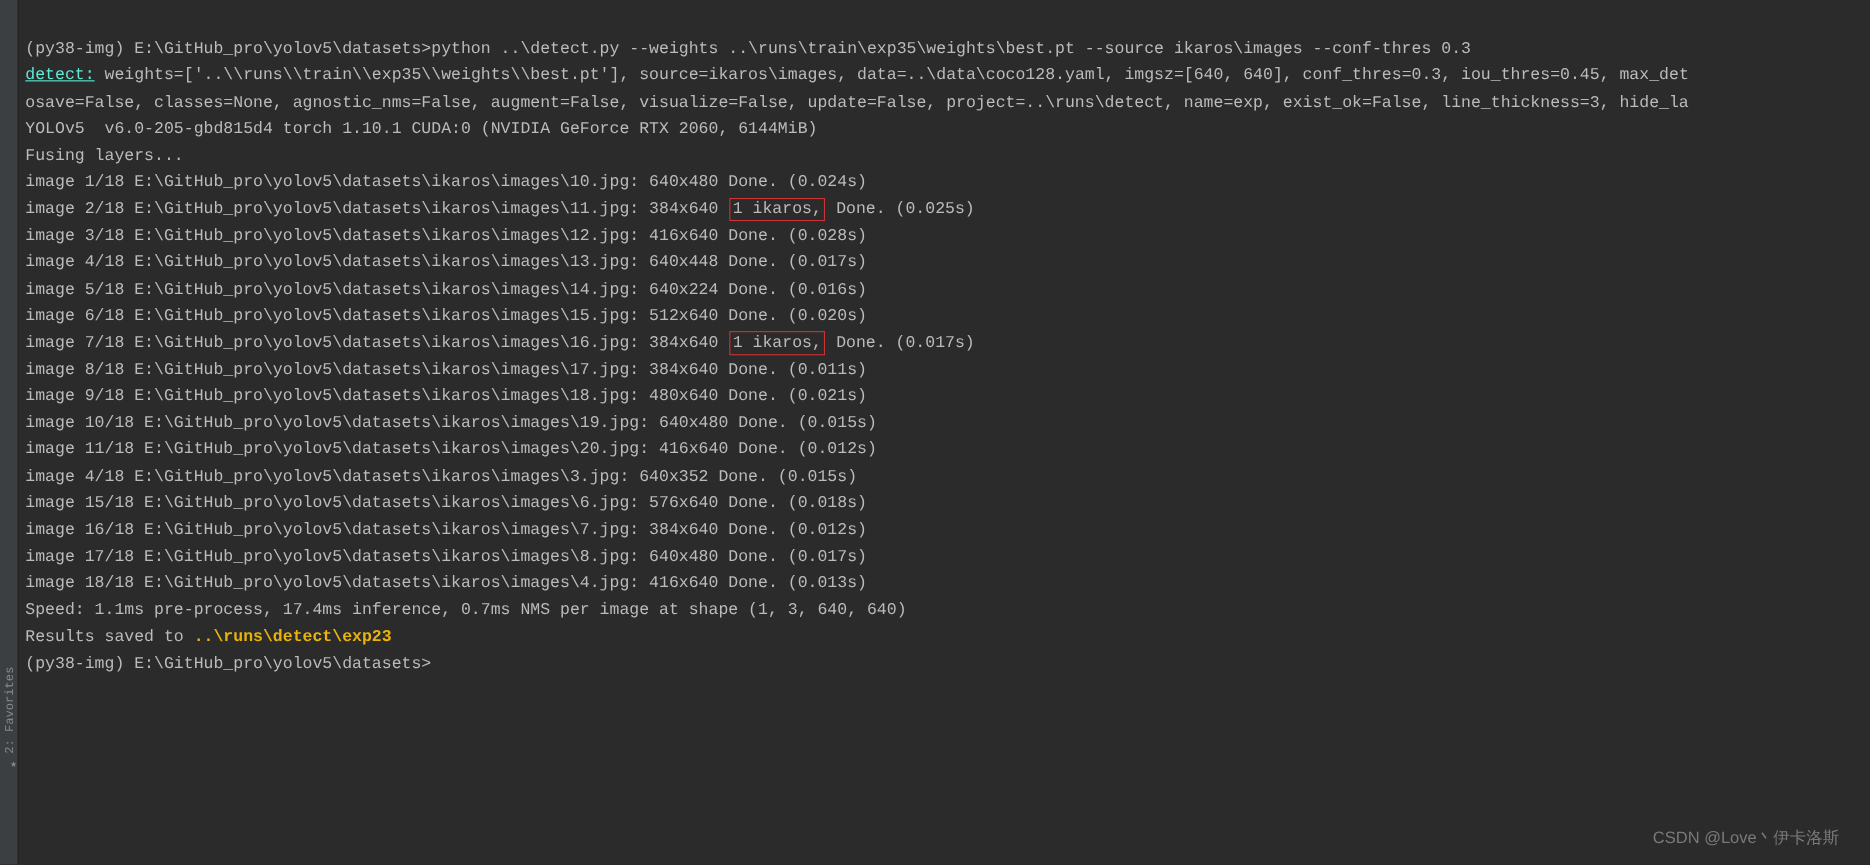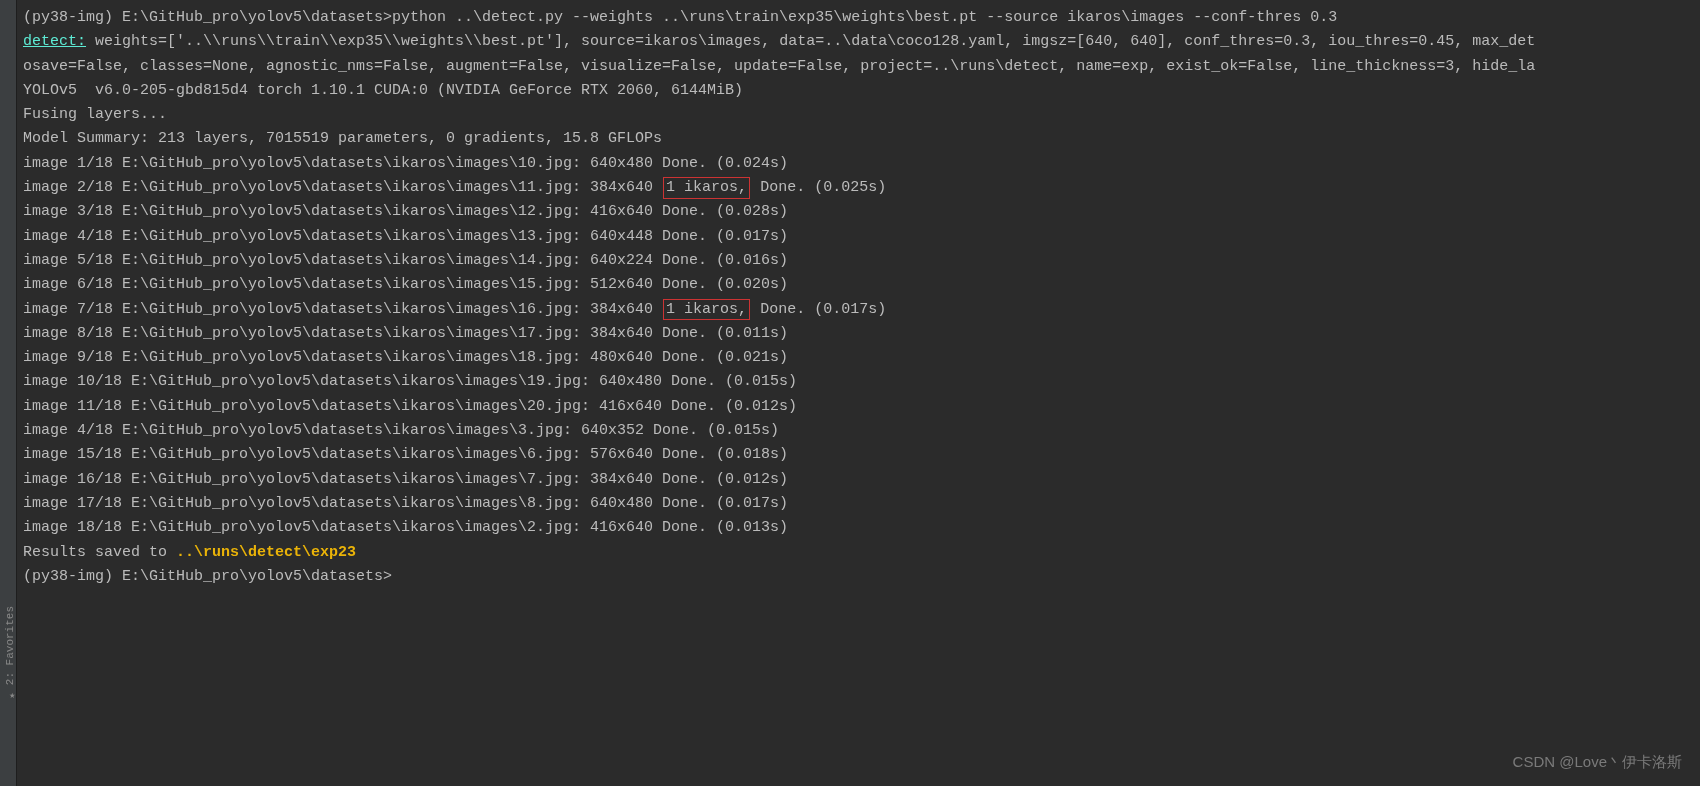--- a/index.html
+++ b/index.html
@@ -41,20 +41,21 @@
       gap: 4px;
     }
     .sidebar-tab .star {
       transform: rotate(180deg);
       font-size: 10px;
     }
     .terminal {
       margin-left: 17px;
       padding: 6px 6px 6px 6px;
       white-space: nowrap;
+      margin-top: 27px;
     }
     .line {
       white-space: pre;
     }
     .detect-label {
       color: #5eead4;
       text-decoration: underline;
     }
     .highlight-box {
       border: 1.5px solid #cc3333;
@@ -63,21 +64,21 @@
       line-height: 1.3;
       margin: 0 1px;
     }
     .bold-path {
       font-weight: bold;
       color: #eab308;
     }
     .watermark {
       position: absolute;
       bottom: 12px;
-      right: 18px;
+      right: 28px;
       color: #7a7a7a;
       font-size: 15px;
       font-family: sans-serif;
     }
   </style>
 </head>
 <body>
 
 <div class="sidebar">
   <div class="sidebar-tab">
@@ -86,37 +87,37 @@
   </div>
 </div>
 
 <div class="terminal">
   <div class="line">(py38-img) E:\GitHub_pro\yolov5\datasets&gt;python ..\detect.py --weights ..\runs\train\exp35\weights\best.pt --source ikaros\images --conf-thres 0.3</div>
   <div class="line"><span class="detect-label">detect:</span><span> weights=['..\\runs\\train\\exp35\\weights\\best.pt'], source=ikaros\images, data=..\data\coco128.yaml, imgsz=[640, 640], conf_thres=0.3, iou_thres=0.45, max_det</span></div>
   <div class="line">osave=False, classes=None, agnostic_nms=False, augment=False, visualize=False, update=False, project=..\runs\detect, name=exp, exist_ok=False, line_thickness=3, hide_la</div>
   <div class="line">YOLOv5  v6.0-205-gbd815d4 torch 1.10.1 CUDA:0 (NVIDIA GeForce RTX 2060, 6144MiB)</div>
   <div class="line"></div>
   <div class="line">Fusing layers...</div>
-  <div class="line">Model Summary: 213 layers, 7015519 parameters, 0 gradients, 15.8 GFLOPs</div>
   <div id="image-lines">
       <div class="line">image 1/18 E:\GitHub_pro\yolov5\datasets\ikaros\images\10.jpg: 640x480 Done. (0.024s)</div>
       <div class="line"><span>image 2/18 E:\GitHub_pro\yolov5\datasets\ikaros\images\11.jpg: 384x640 </span><span class="highlight-box">1 ikaros,</span><span> Done. (0.025s)</span></div>
       <div class="line">image 3/18 E:\GitHub_pro\yolov5\datasets\ikaros\images\12.jpg: 416x640 Done. (0.028s)</div>
       <div class="line">image 4/18 E:\GitHub_pro\yolov5\datasets\ikaros\images\13.jpg: 640x448 Done. (0.017s)</div>
       <div class="line">image 5/18 E:\GitHub_pro\yolov5\datasets\ikaros\images\14.jpg: 640x224 Done. (0.016s)</div>
       <div class="line">image 6/18 E:\GitHub_pro\yolov5\datasets\ikaros\images\15.jpg: 512x640 Done. (0.020s)</div>
       <div class="line"><span>image 7/18 E:\GitHub_pro\yolov5\datasets\ikaros\images\16.jpg: 384x640 </span><span class="highlight-box">1 ikaros,</span><span> Done. (0.017s)</span></div>
       <div class="line">image 8/18 E:\GitHub_pro\yolov5\datasets\ikaros\images\17.jpg: 384x640 Done. (0.011s)</div>
       <div class="line">image 9/18 E:\GitHub_pro\yolov5\datasets\ikaros\images\18.jpg: 480x640 Done. (0.021s)</div>
       <div class="line">image 10/18 E:\GitHub_pro\yolov5\datasets\ikaros\images\19.jpg: 640x480 Done. (0.015s)</div>
       <div class="line">image 11/18 E:\GitHub_pro\yolov5\datasets\ikaros\images\20.jpg: 416x640 Done. (0.012s)</div>
       <div class="line">image 4/18 E:\GitHub_pro\yolov5\datasets\ikaros\images\3.jpg: 640x352 Done. (0.015s)</div>
       <div class="line">image 15/18 E:\GitHub_pro\yolov5\datasets\ikaros\images\6.jpg: 576x640 Done. (0.018s)</div>
       <div class="line">image 16/18 E:\GitHub_pro\yolov5\datasets\ikaros\images\7.jpg: 384x640 Done. (0.012s)</div>
       <div class="line">image 17/18 E:\GitHub_pro\yolov5\datasets\ikaros\images\8.jpg: 640x480 Done. (0.017s)</div>
-      <div class="line">image 18/18 E:\GitHub_pro\yolov5\datasets\ikaros\images\2.jpg: 416x640 Done. (0.013s)</div>
+      <div class="line">image 18/18 E:\GitHub_pro\yolov5\datasets\ikaros\images\4.jpg: 416x640 Done. (0.013s)</div>
     </div>
+  <div class="line">Speed: 1.1ms pre-process, 17.4ms inference, 0.7ms NMS per image at shape (1, 3, 640, 640)</div>
   <div class="line"><span>Results saved to </span><span class="bold-path">..\runs\detect\exp23</span></div>
   <div class="line"></div>
   <div class="line">(py38-img) E:\GitHub_pro\yolov5\datasets&gt;</div>
 </div>
 
 <div class="watermark">CSDN @Love丶伊卡洛斯</div>
 
 </body></html>

